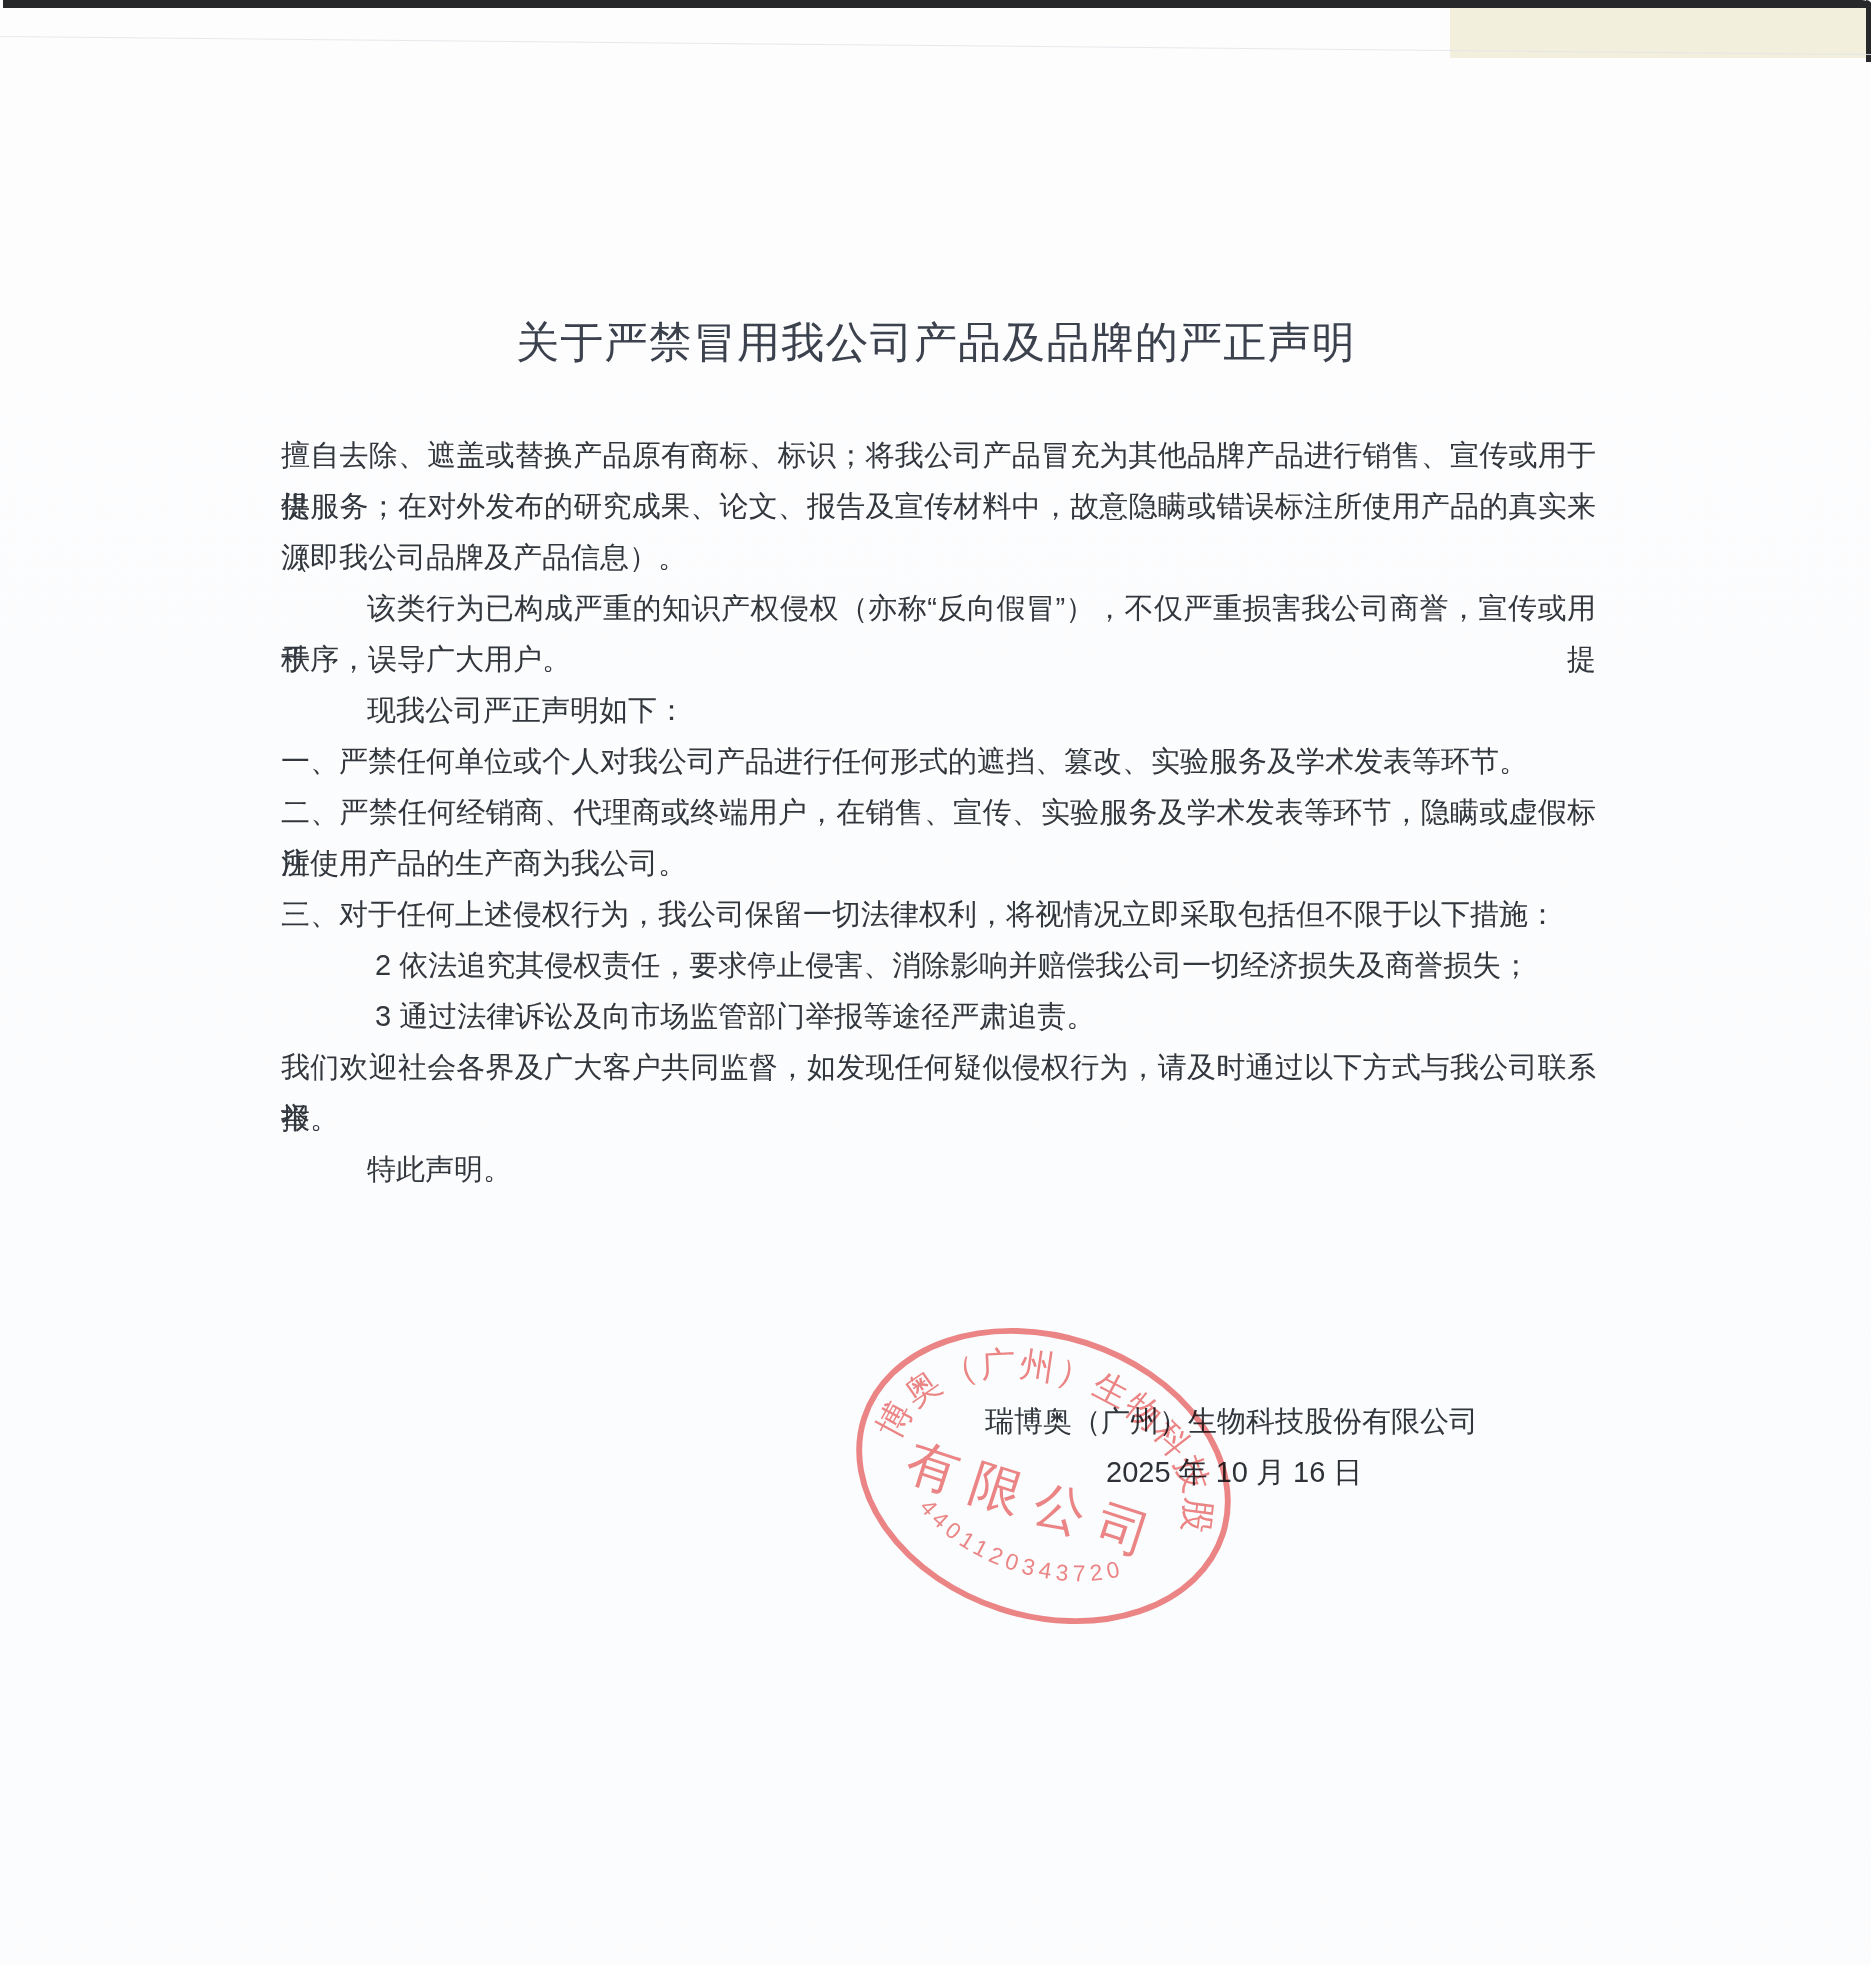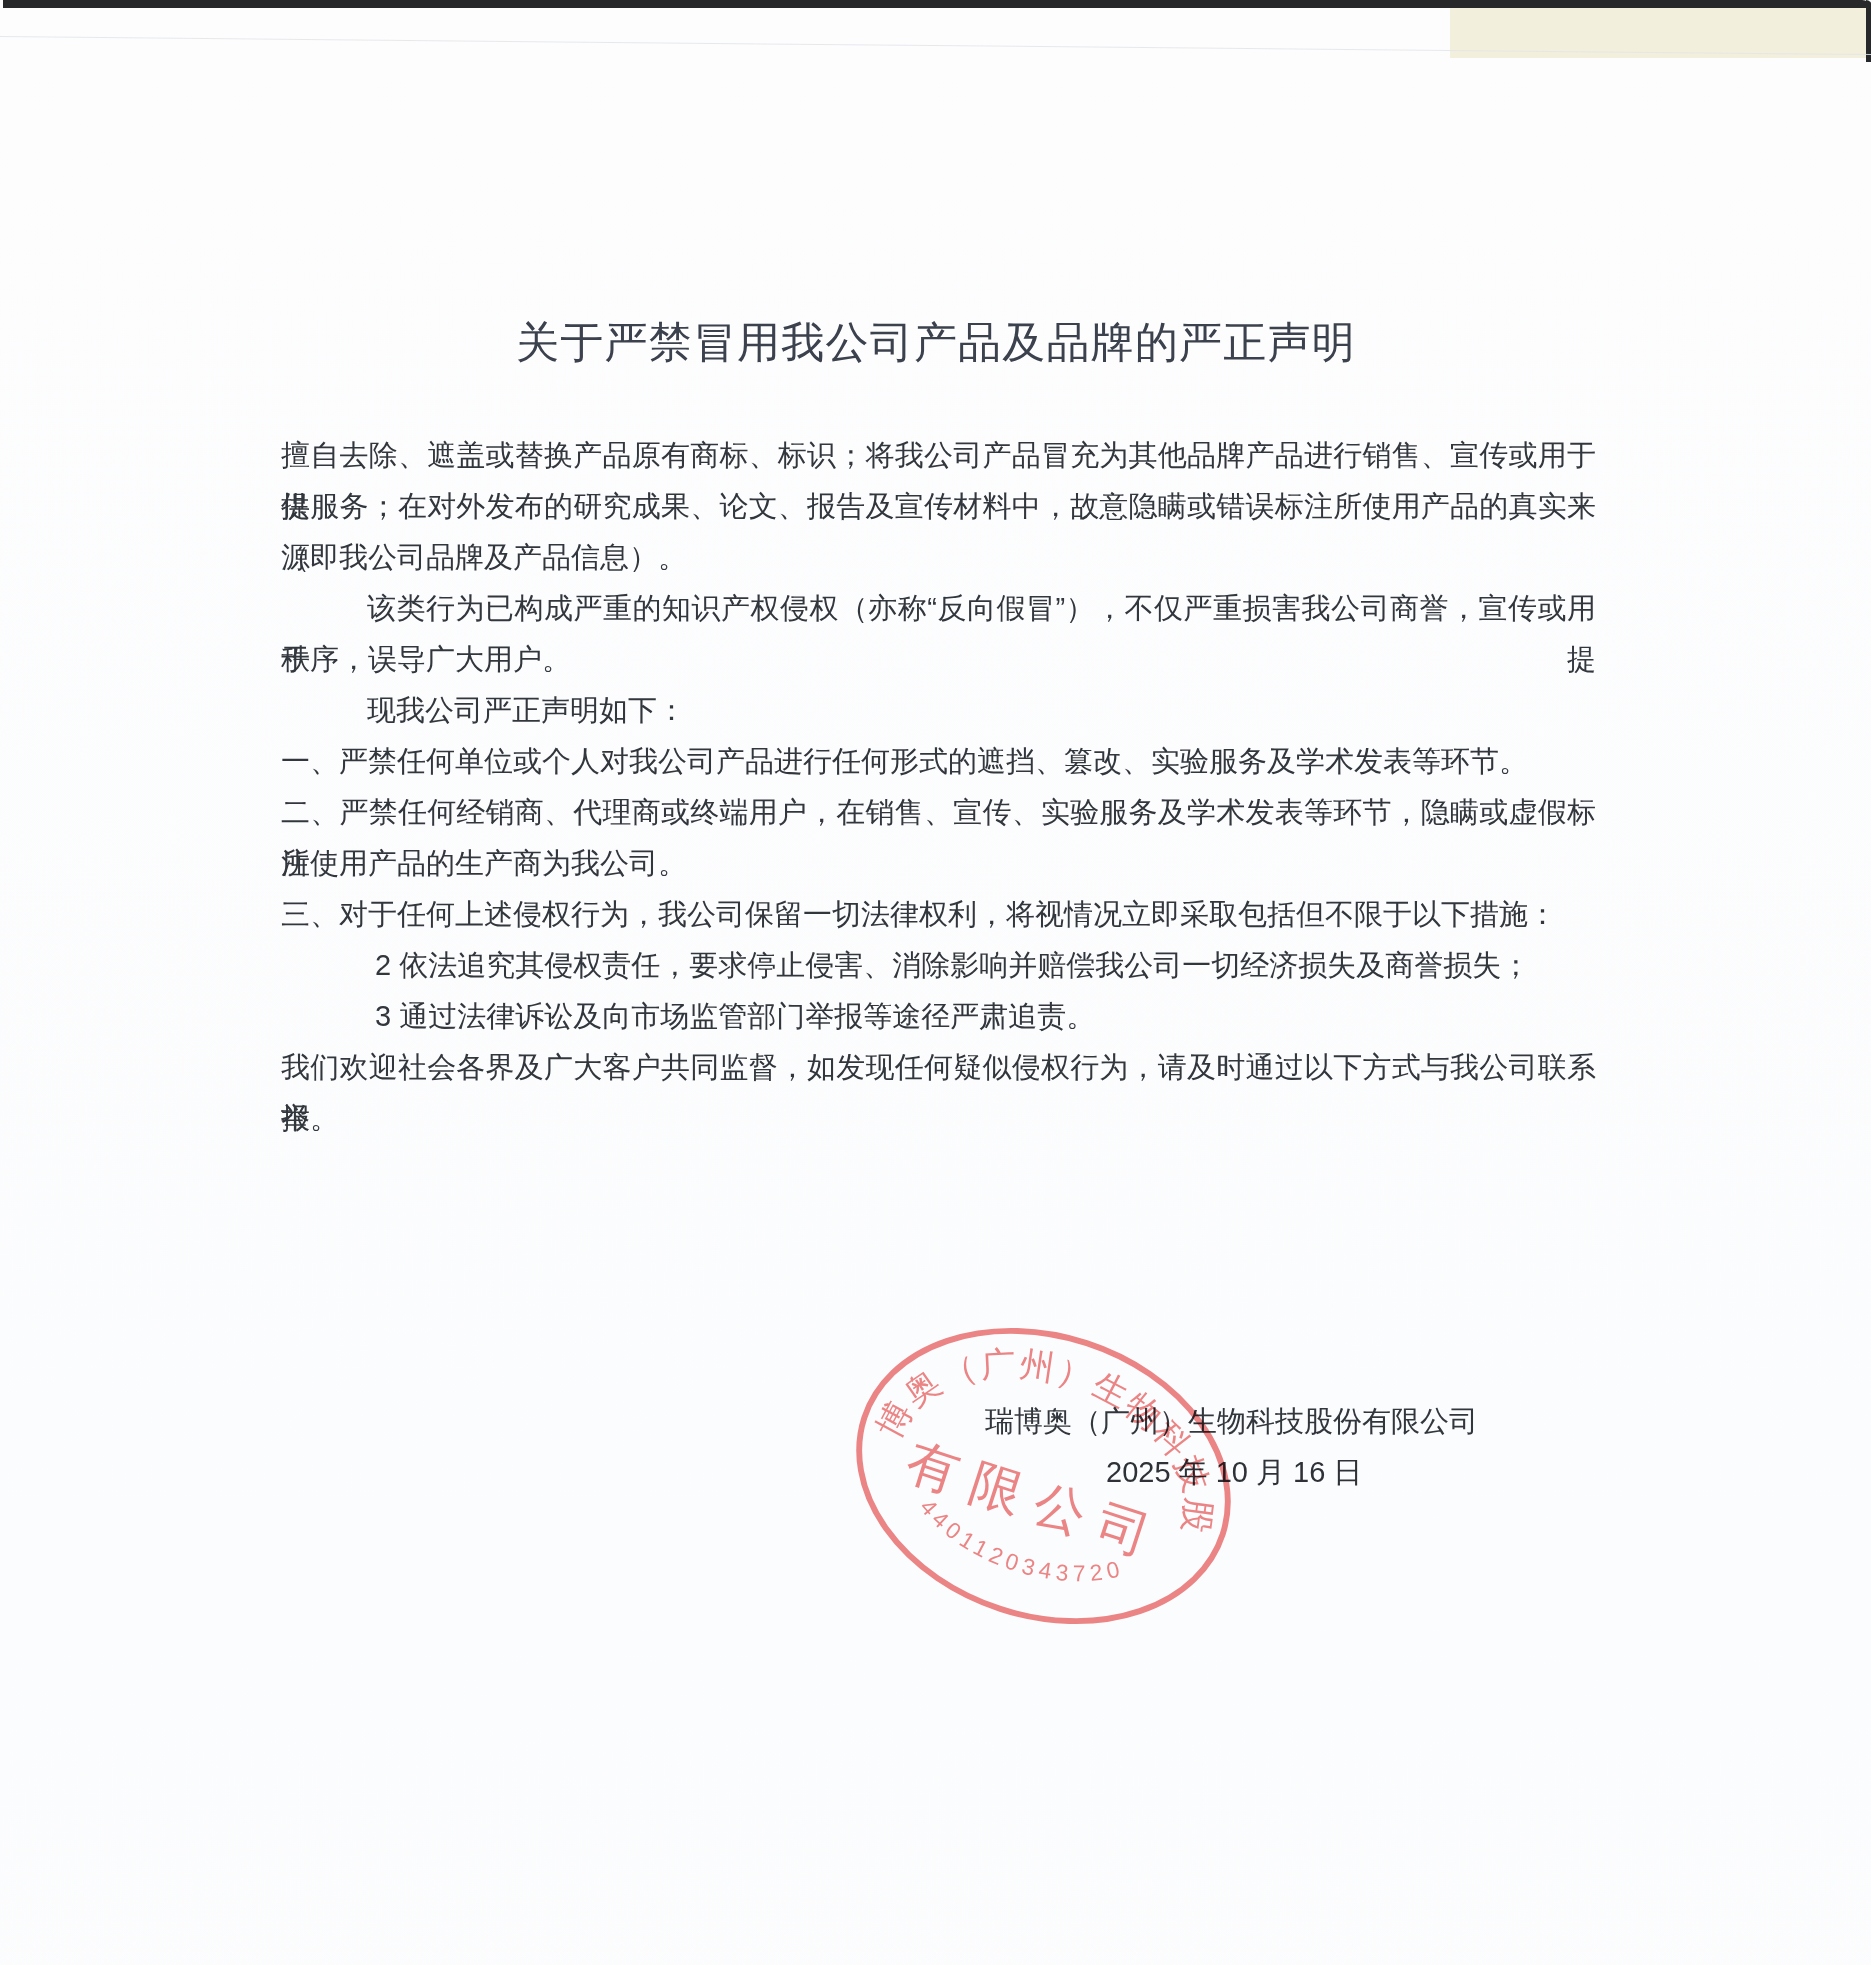--- a/index.html
+++ b/index.html
@@ -73,20 +73,21 @@
   <div class="ln">秩序，误导广大用户。</div>
   <div class="ln ind">现我公司严正声明如下：</div>
   <div class="ln">一、严禁任何单位或个人对我公司产品进行任何形式的遮挡、篡改、实验服务及学术发表等环节。</div>
   <div class="ln j">二、严禁任何经销商、代理商或终端用户，在销售、宣传、实验服务及学术发表等环节，隐瞒或虚假标注</div>
   <div class="ln">所使用产品的生产商为我公司。</div>
   <div class="ln">三、对于任何上述侵权行为，我公司保留一切法律权利，将视情况立即采取包括但不限于以下措施：</div>
   <div class="ln sub">2 依法追究其侵权责任，要求停止侵害、消除影响并赔偿我公司一切经济损失及商誉损失；</div>
   <div class="ln sub">3 通过法律诉讼及向市场监管部门举报等途径严肃追责。</div>
   <div class="ln j">我们欢迎社会各界及广大客户共同监督，如发现任何疑似侵权行为，请及时通过以下方式与我公司联系举</div>
   <div class="ln">报。</div>
+  <div class="ln ind">特此声明。</div>
 </div>
 
 <div class="sig-company">瑞博奥（广州）生物科技股份有限公司</div>
 <div class="sig-date">2025 年 10 月 16 日</div>
 
 <svg class="seal" viewBox="-490 -400 980 800" xmlns="http://www.w3.org/2000/svg">
   <g transform="rotate(18)">
     <defs>
       <path id="seal-top-arc" d="M -372 60 A 378 255 0 1 1 372 60" fill="none"></path>
       <path id="seal-bottom-arc" d="M -382 45 A 392 268 0 0 0 382 45" fill="none"></path>

